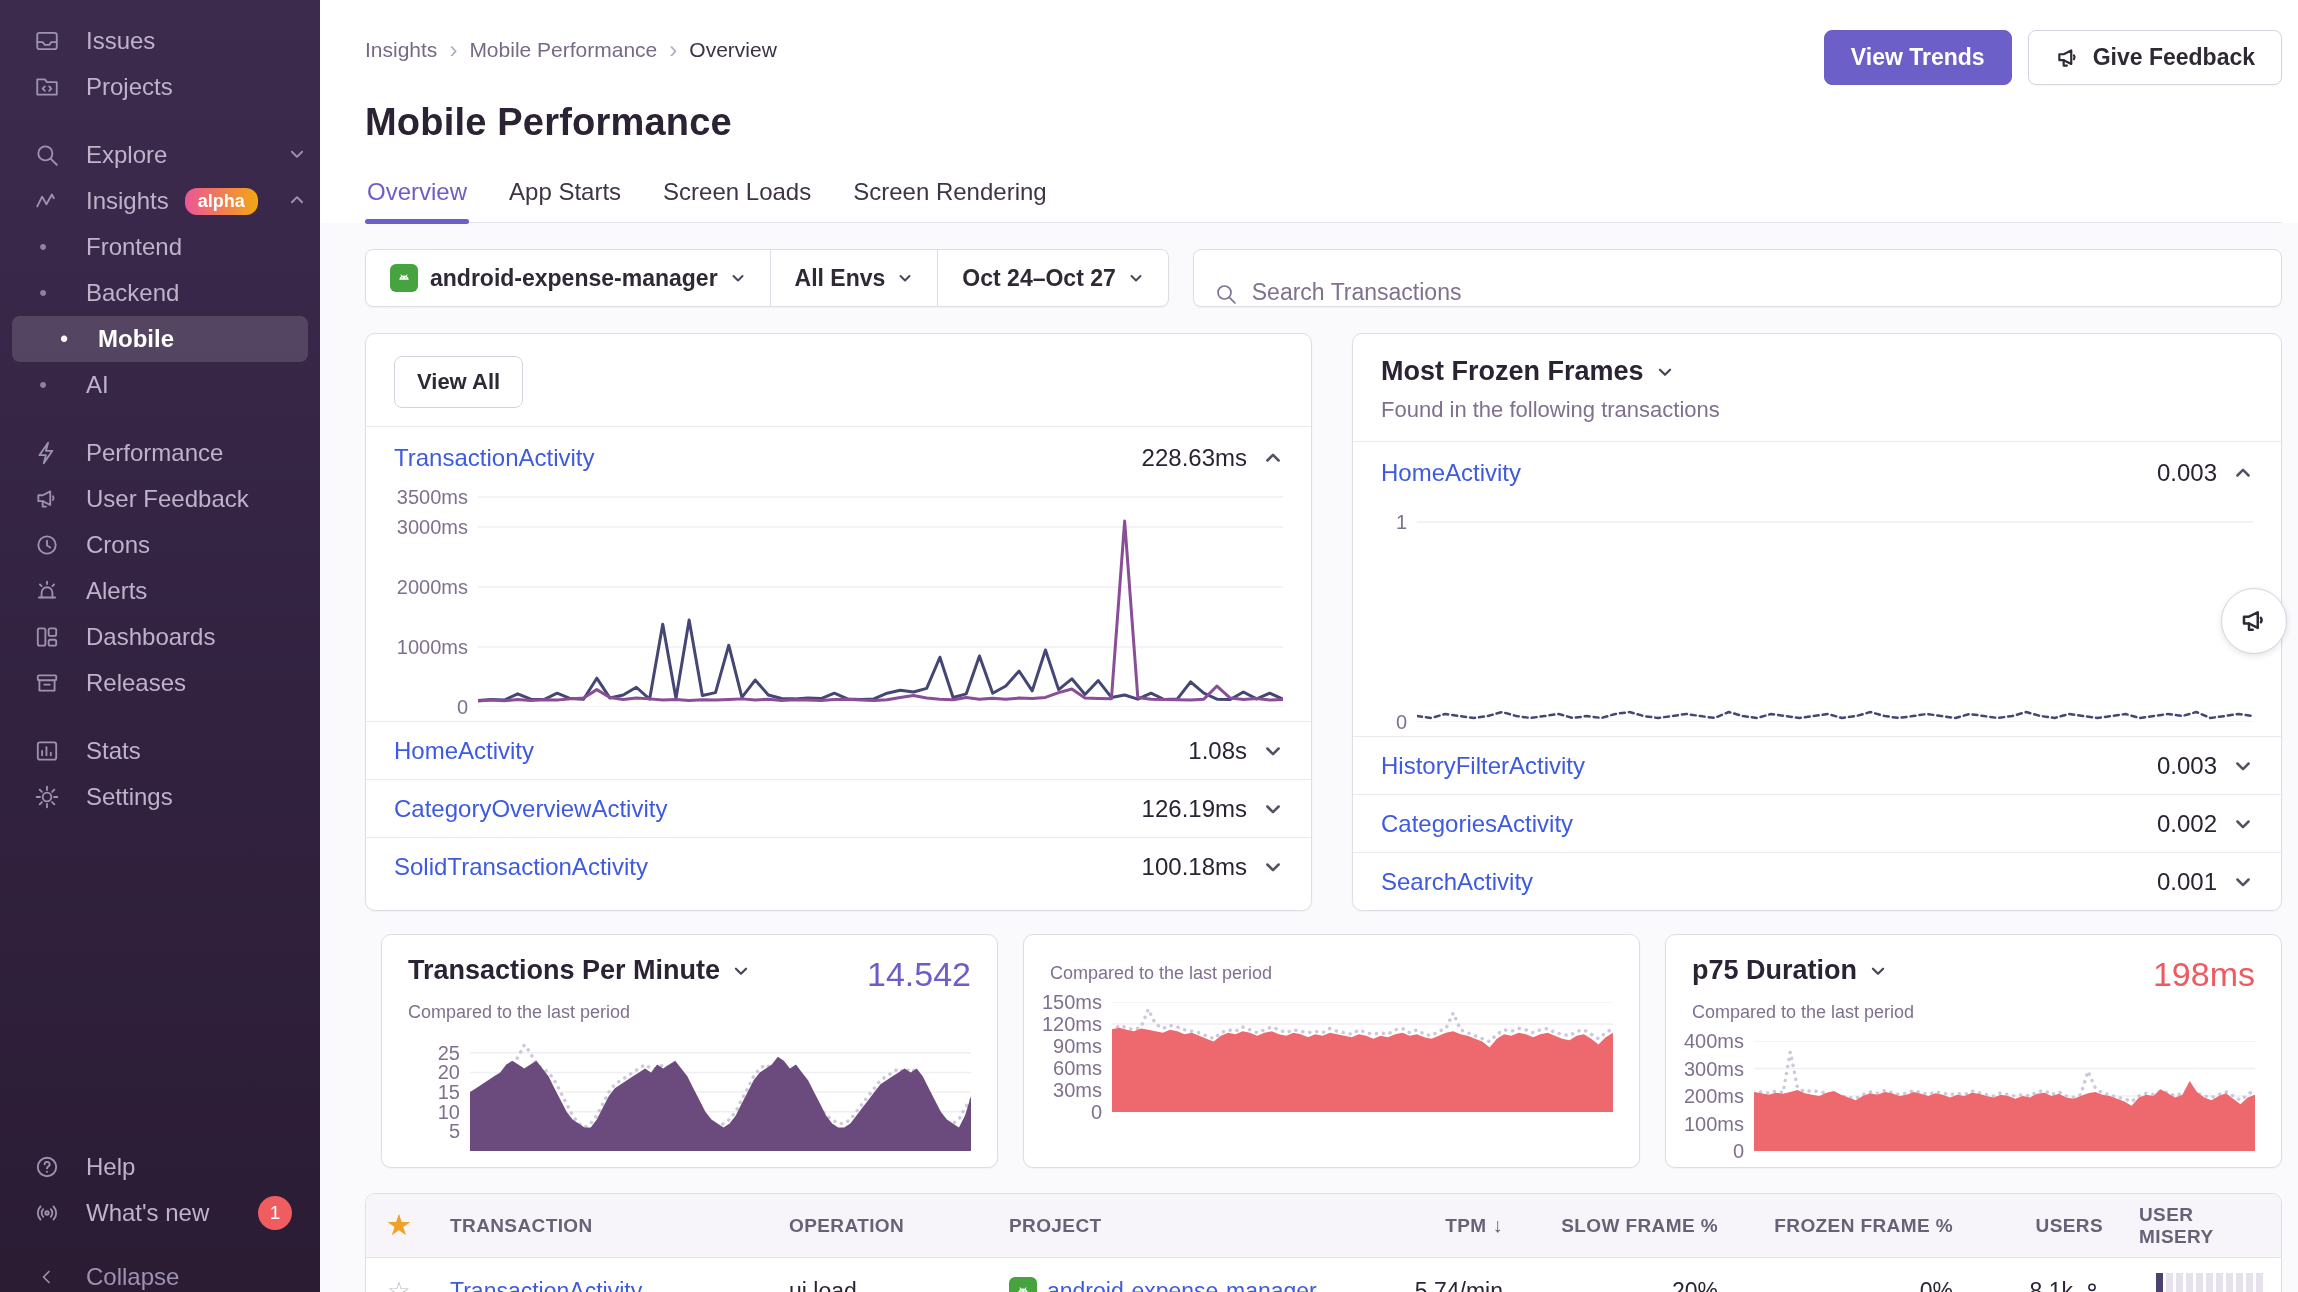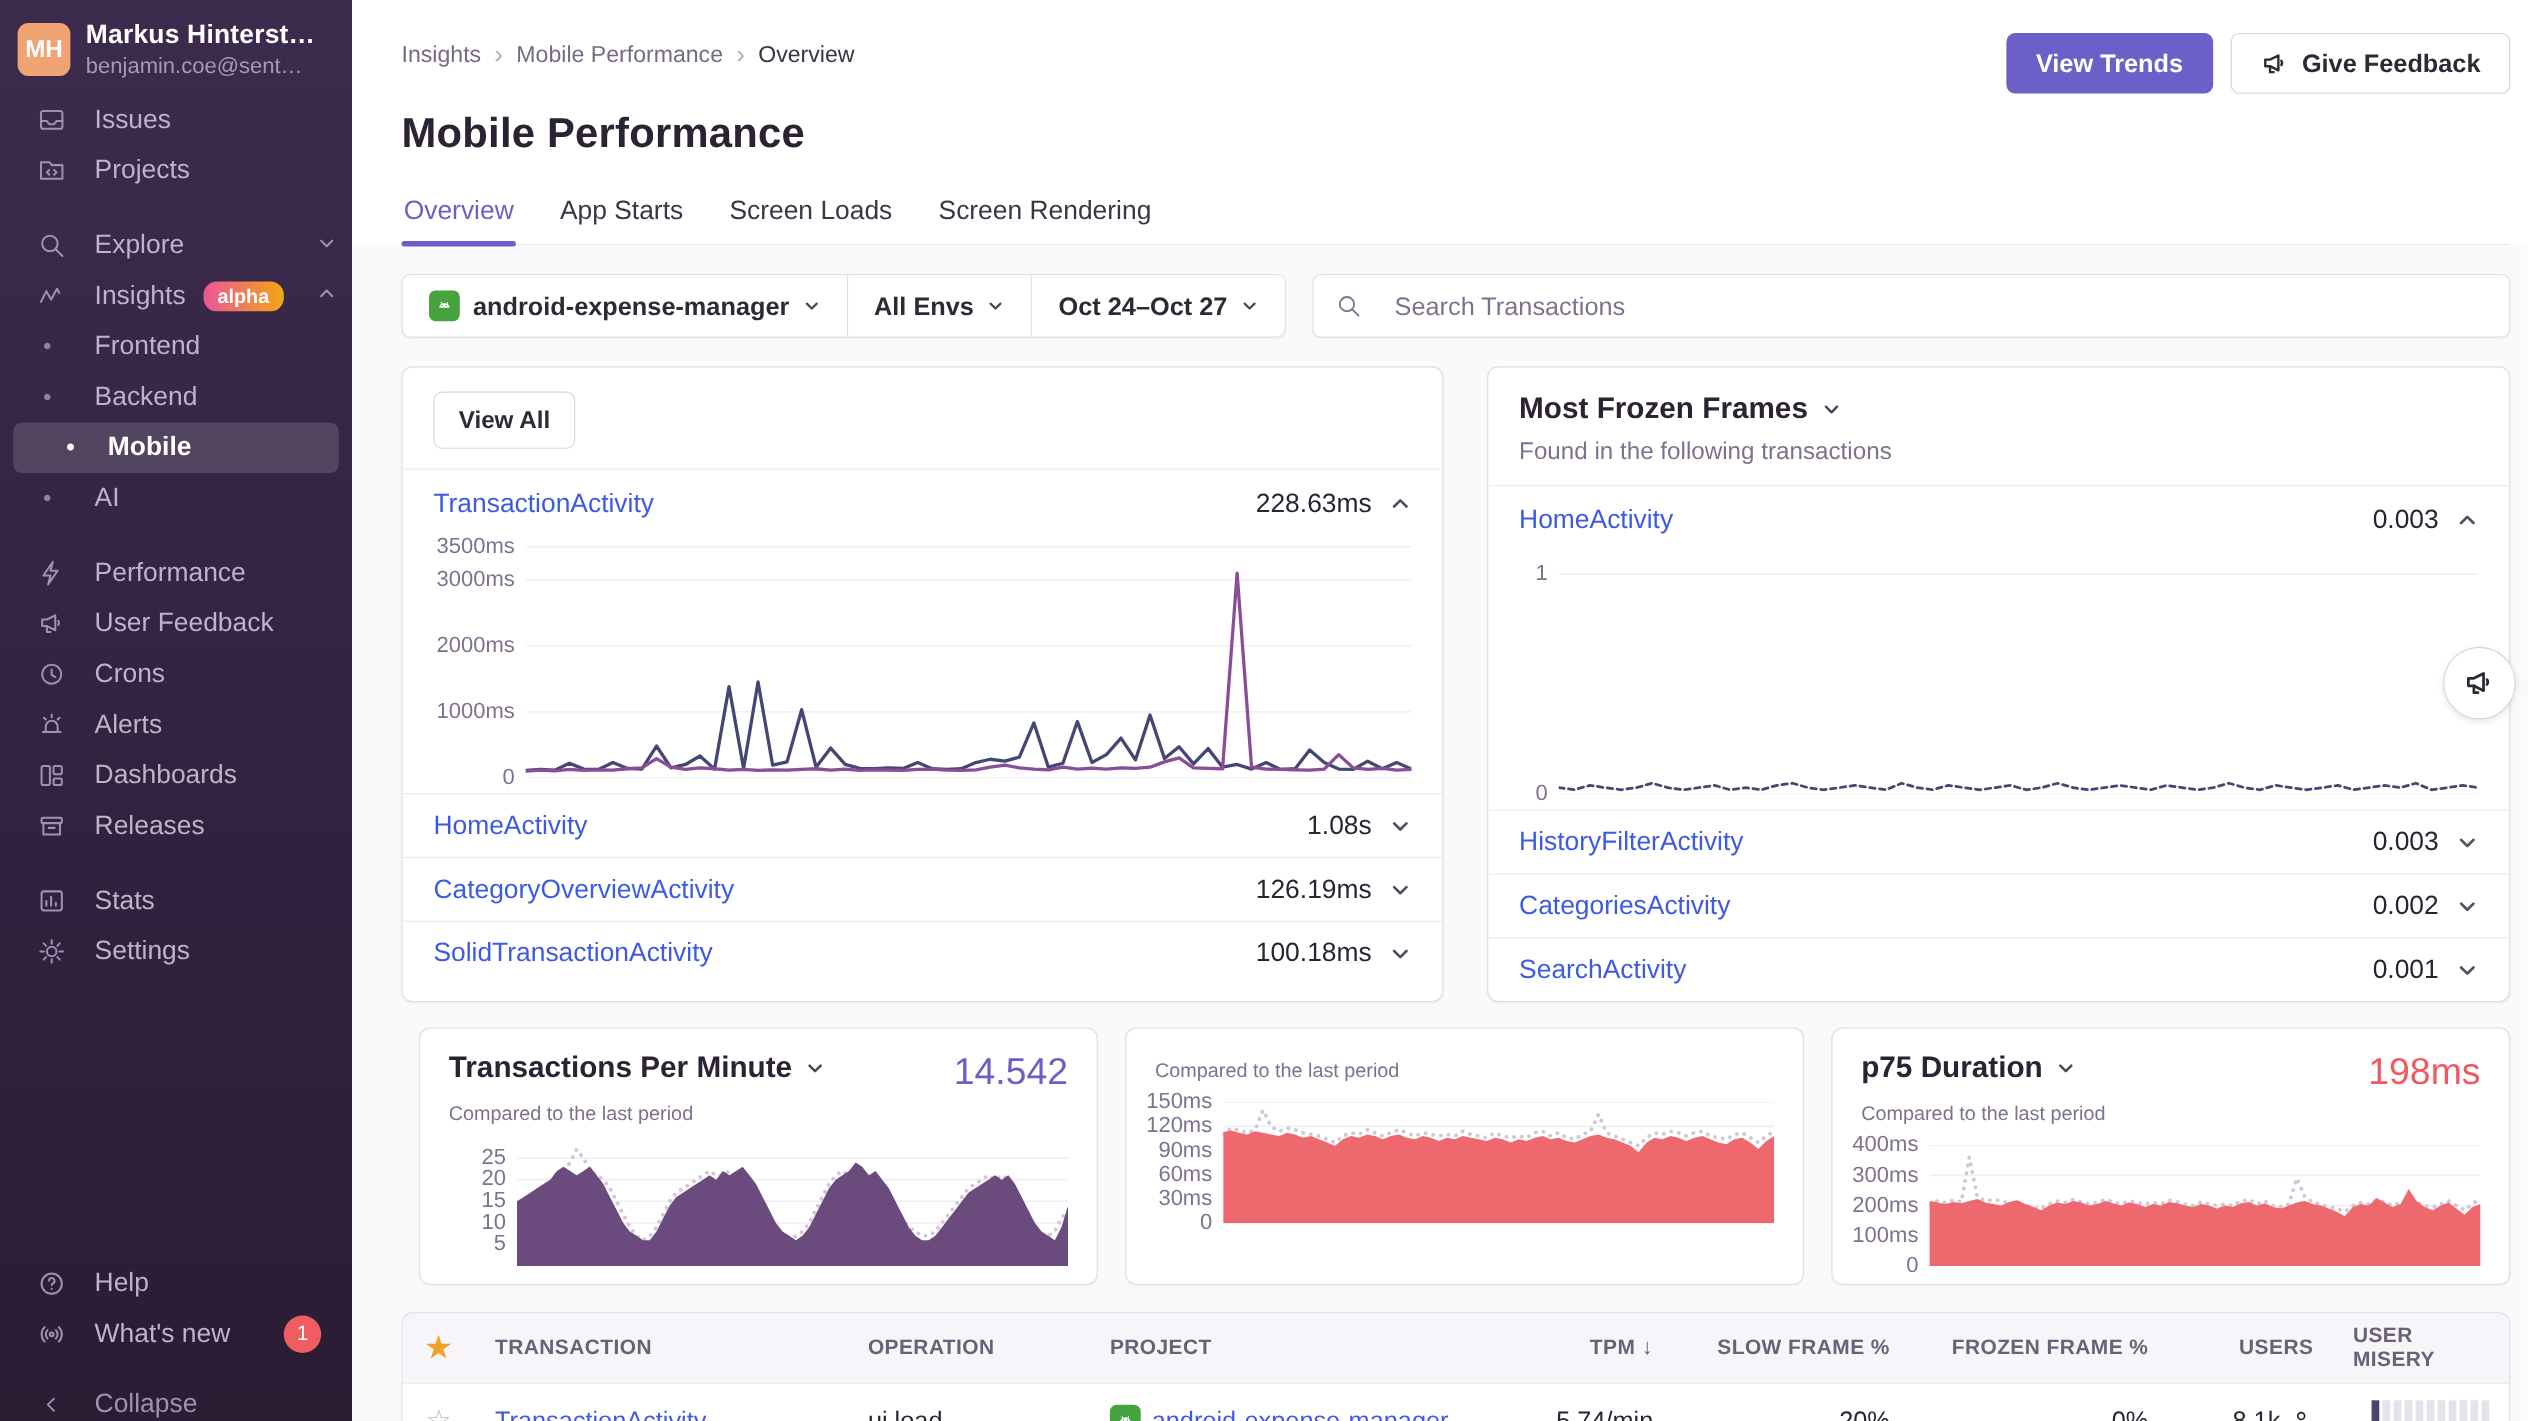--- a/index.html
+++ b/index.html
@@ -45,21 +45,21 @@
   .tab.active { color:#6c5fc7; }
   .tab.active::after { content:""; position:absolute; left:0; right:0; bottom:-2px; height:5px; border-radius:3px; background:#6c5fc7; }
 
   .content { flex:1; background:#faf9fb; padding:26px 33px 0 45px; overflow:hidden; }
 
   
   .filter-row { display:flex; gap:24px; }
   .filter-group { display:flex; align-items:stretch; background:#fff; border:1px solid #e0dce5; border-radius:8px; height:58px; box-shadow:0 1px 2px rgba(43,34,51,.04); }
   .fbtn { display:flex; align-items:center; gap:12px; padding:0 24px; font-size:23px; font-weight:bold; color:#2f2936; cursor:pointer; }
   .fdiv { width:1px; background:#e0dce5; margin:0; }
-  .searchbox { flex:1; display:flex; align-items:center; gap:30px; background:#fff; border:1px solid #e0dce5; border-radius:8px; height:58px; padding:0 20px; box-shadow:0 1px 2px rgba(43,34,51,.04); }
+  .searchbox { flex:1; display:flex; align-items:flex-end; gap:14px; background:#fff; border:1px solid #e0dce5; border-radius:8px; height:58px; padding:0 20px; box-shadow:0 1px 2px rgba(43,34,51,.04); }
   .searchbox input { border:none; outline:none; flex:1; font-size:23px; color:#2f2936; font-family:"Liberation Sans",sans-serif; }
   .searchbox input::placeholder { color:#80708f; }
 
   
   .panel-row { display:flex; gap:40px; margin-top:26px; }
   .panel { background:#fff; border:1px solid #e0dce5; border-radius:10px; box-shadow:0 1px 2px rgba(43,34,51,.04); overflow:hidden; }
   .panel.left { width:947px; }
   .panel.right { flex:1; }
   .phead { display:flex; align-items:flex-start; padding:22px 28px 18px 28px; border-bottom:1px solid #ece8f0; }
   .ptitle-wrap { flex:1; }
@@ -122,27 +122,20 @@
 
   .icon-stroke { fill:none; stroke:currentColor; stroke-width:1.7; stroke-linecap:round; stroke-linejoin:round; }
   .chev-dark { color:#4e4458; display:inline-flex; }
 </style>
 </head>
 <body>
 
 <div class="app">
 
   <aside class="sidebar">
-    <div class="user-row">
-      <div class="avatar">MH</div>
-      <div>
-        <div class="uname">Markus Hinterst…</div>
-        <div class="uemail">benjamin.coe@sent…</div>
-      </div>
-    </div>
 
     <nav class="snav">
       <div class="sitem">
         <span class="sicon">
             <svg width="26" height="26" viewBox="0 0 24 24" class="icon-stroke">
               <rect x="3" y="4.5" width="18" height="15" rx="2"></rect>
               <path d="M3 13h5l2 2.6h4L16 13h5"></path>
             </svg>
           </span>
         <span>Issues</span>

